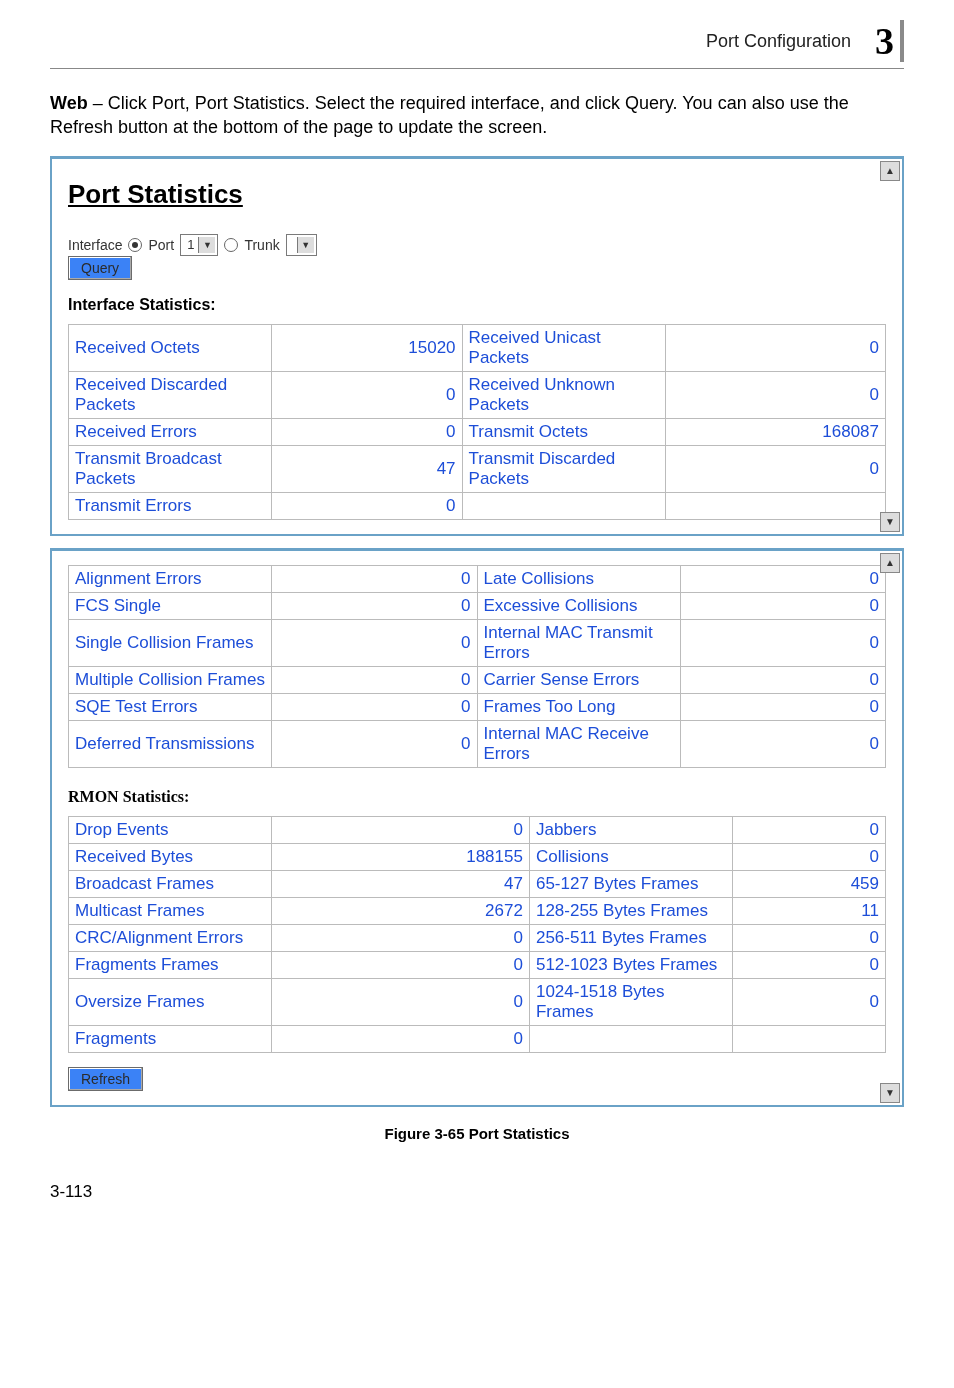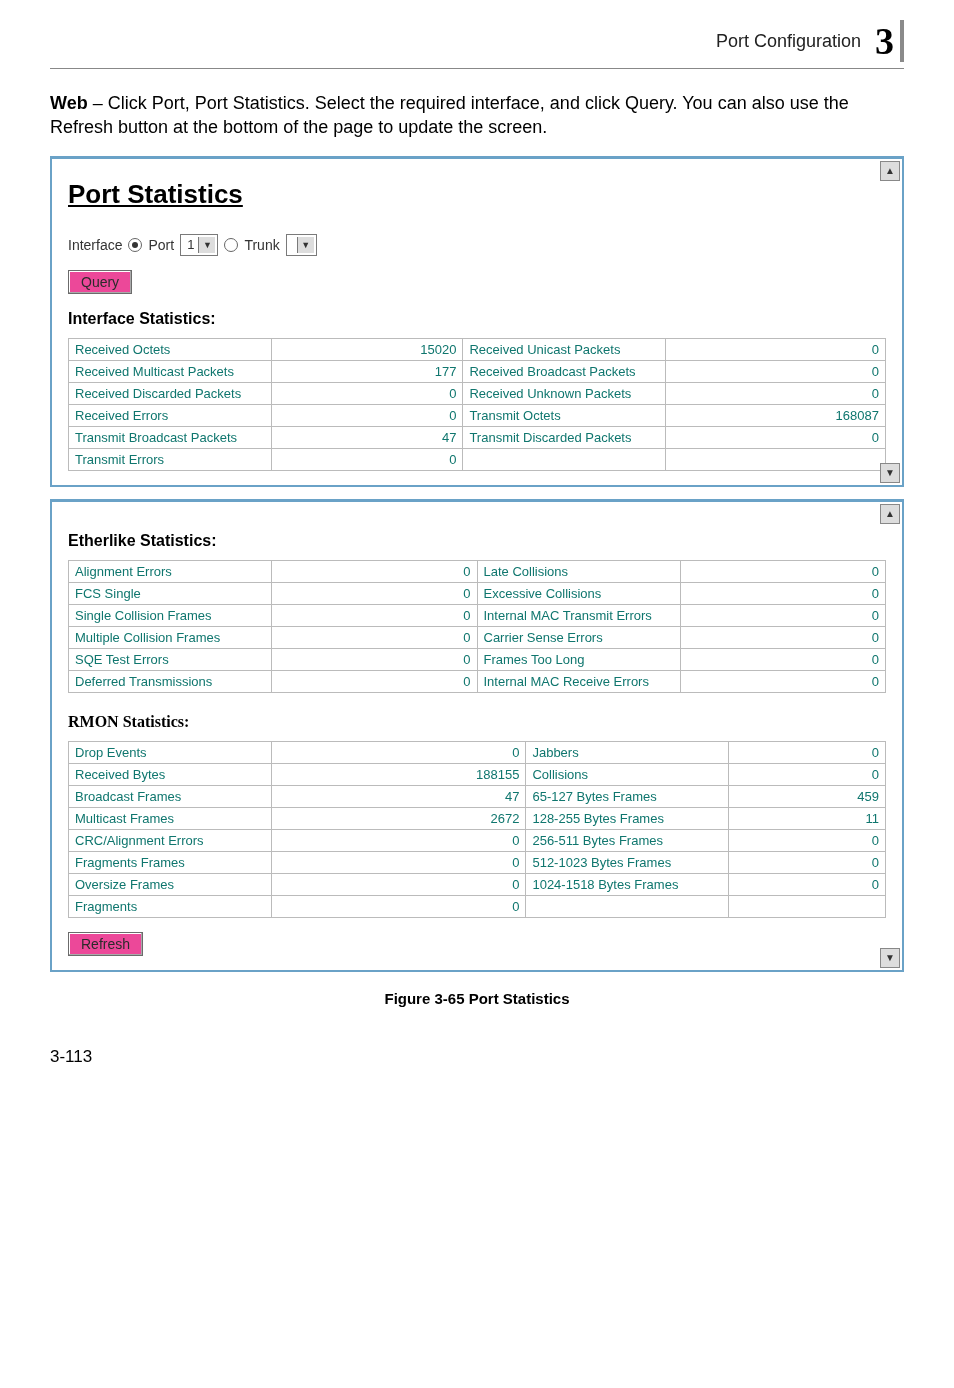--- a/index.html
+++ b/index.html
@@ -12,21 +12,21 @@
   .page {
     width: 954px;
     box-sizing: border-box;
     padding: 20px 50px 30px 50px;
     position: relative;
   }
   .header {
     display: flex;
     align-items: center;
     justify-content: flex-end;
-    gap: 14px;
+    gap: 24px;
     padding-bottom: 6px;
     border-bottom: 1px solid #888;
     margin-bottom: 22px;
   }
   .header .section-title {
     font-size: 18px;
     color: #222;
   }
   .header .chap-badge {
     display: flex;
@@ -85,21 +85,20 @@
     font-weight: bold;
     margin: 6px 0 24px 0;
     text-decoration: underline;
   }
   .iface-row {
     font-size: 14px;
     color: #333;
     display: flex;
     align-items: center;
     gap: 6px;
-    margin-bottom: 14px;
   }
   .radio {
     width: 12px; height: 12px; border: 1px solid #666; border-radius: 50%;
     display: inline-flex; align-items: center; justify-content: center;
     background: #fff;
   }
   .radio.checked::after{
     content: ""; width: 6px; height: 6px; border-radius: 50%; background: #333;
   }
   .select {
@@ -107,36 +106,36 @@
     border: 1px solid #7a7a7a; padding: 0 2px 0 6px;
     background: #fff; font-size: 13px; height: 20px;
   }
   .select .caret {
     width: 16px; height: 16px; background: #ddd; border-left: 1px solid #7a7a7a;
     display: flex; align-items: center; justify-content: center; font-size: 9px;
   }
   .btn {
     display: inline-block;
     border: 1px solid #6b6b6b;
-    background: #ec4899;
+    background: #3b82f6;
     padding: 3px 12px;
     font-size: 14px;
     color: #2b2b2b;
     box-shadow: inset -1px -1px 0 #aaa, inset 1px 1px 0 #fff;
   }
   .subhead {
     font-size: 16px;
     font-weight: bold;
     margin: 16px 0 10px 0;
   }
   table.stat {
     border-collapse: collapse;
     width: 100%;
-    font-size: 13px;
-    color: #0f766e;
+    font-size: 17px;
+    color: #1d4ed8;
   }
   table.stat td {
     border: 1px solid #bbb;
     padding: 3px 6px;
     vertical-align: middle;
   }
   table.stat td.num {
     text-align: right;
     white-space: nowrap;
   }
@@ -202,26 +201,20 @@
 
     <table class="stat">
       <tbody id="iface-body">
           <tr>
             <td class="lbl">Received Octets</td>
             <td class="num">15020</td>
             <td class="lbl">Received Unicast Packets</td>
             <td class="num">0</td>
           </tr>
           <tr>
-            <td class="lbl">Received Multicast Packets</td>
-            <td class="num">177</td>
-            <td class="lbl">Received Broadcast Packets</td>
-            <td class="num">0</td>
-          </tr>
-          <tr>
             <td class="lbl">Received Discarded Packets</td>
             <td class="num">0</td>
             <td class="lbl">Received Unknown Packets</td>
             <td class="num">0</td>
           </tr>
           <tr>
             <td class="lbl">Received Errors</td>
             <td class="num">0</td>
             <td class="lbl">Transmit Octets</td>
             <td class="num">168087</td>
@@ -239,21 +232,20 @@
             <td class="num"></td>
           </tr>
         </tbody>
     </table>
   </div>
 
   <div class="panel2">
     <div class="scroll-caret scroll-top">▲</div>
     <div class="scroll-caret scroll-bot">▼</div>
 
-    <div class="subhead">Etherlike Statistics:</div>
     <table class="stat">
       <tbody id="ether-body">
           <tr>
             <td class="lbl">Alignment Errors</td>
             <td class="num">0</td>
             <td class="lbl">Late Collisions</td>
             <td class="num">0</td>
           </tr>
           <tr>
             <td class="lbl">FCS Single</td>

